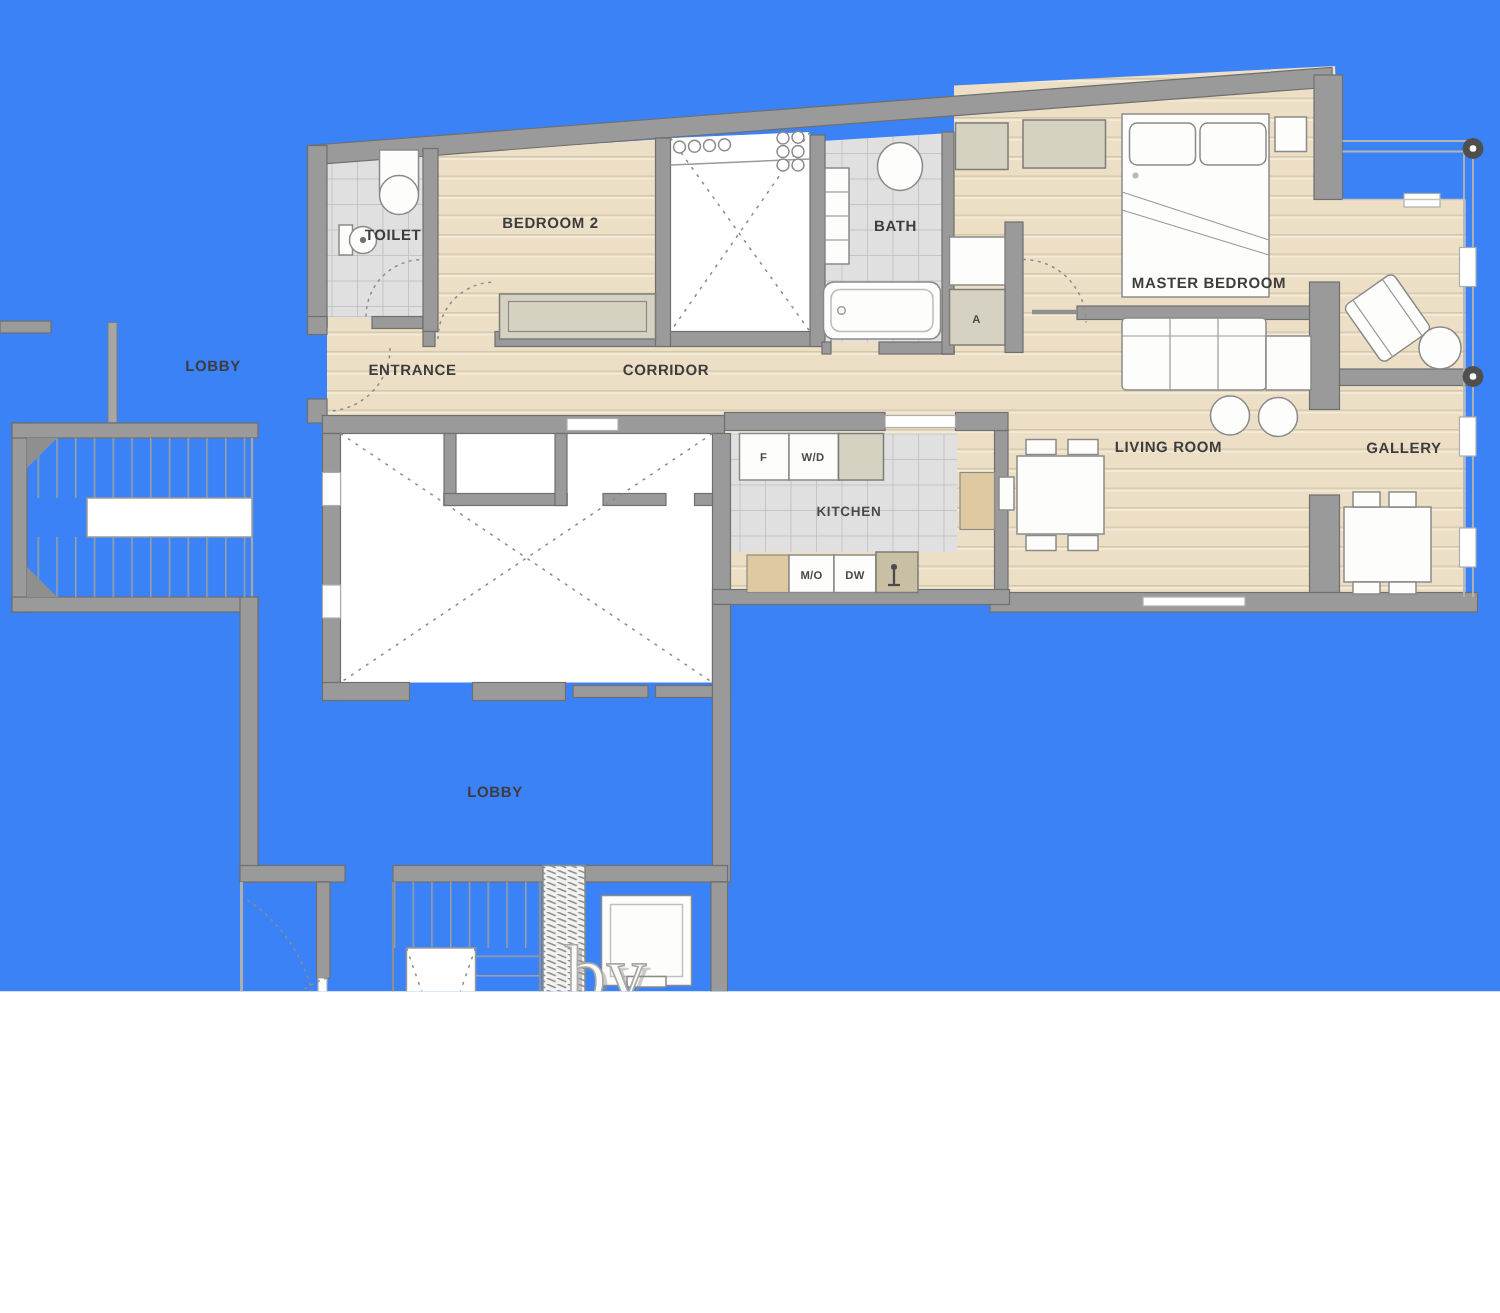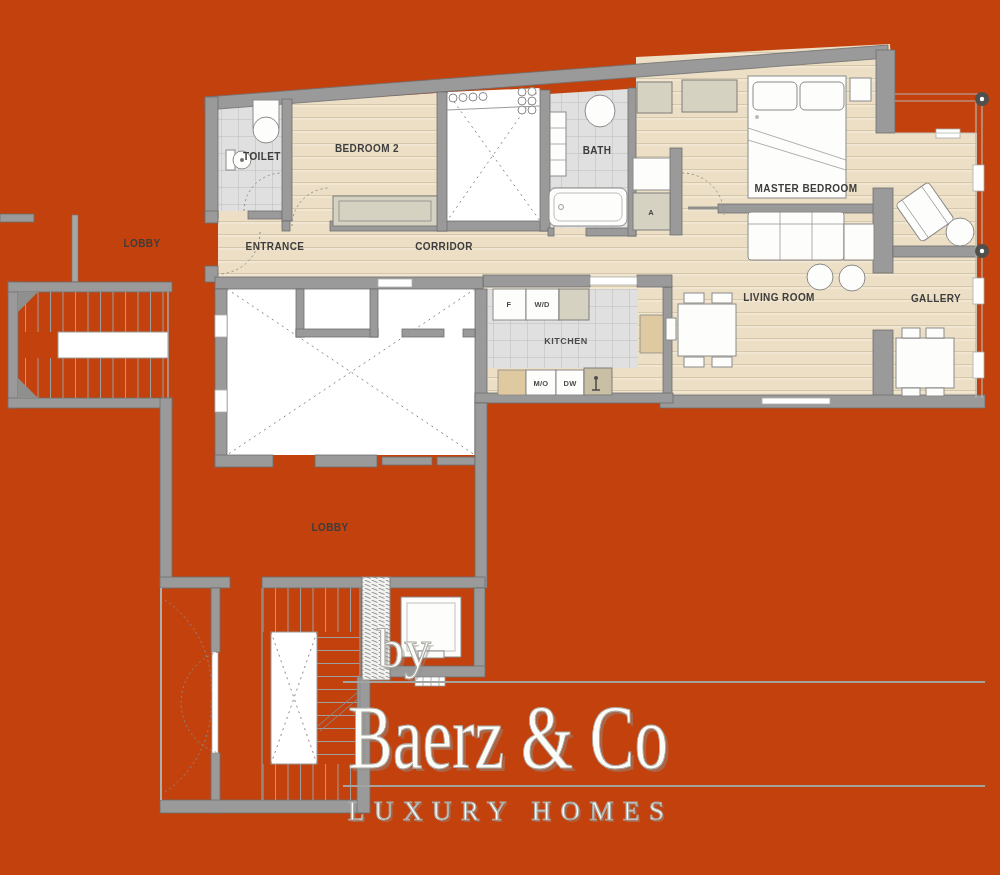--- a/index.html
+++ b/index.html
@@ -1,16 +1,16 @@
 <!DOCTYPE html>
 <html><head>
 <meta charset="utf-8">
 <style>
   html,body{margin:0;padding:0;background:#ffffff;}
-  .page{position:relative;width:1000px;height:875px;background:#c2410c;overflow:hidden;
+  .page{position:relative;width:1000px;height:661px;background:#3b82f6;overflow:hidden;
         font-family:"Liberation Sans", sans-serif;text-align:center;}
   svg{display:block;}
   .room-label{font-family:"Liberation Sans",sans-serif;font-weight:bold;font-size:10px;
               fill:#3d3d3d;letter-spacing:.4px;text-anchor:middle;}
   .small-label{font-family:"Liberation Sans",sans-serif;font-weight:bold;font-size:7.5px;
                fill:#4a4a4a;letter-spacing:.2px;text-anchor:middle;}
   .kitchen-label{font-family:"Liberation Sans",sans-serif;font-weight:bold;font-size:9px;
                fill:#4a4a4a;letter-spacing:.5px;text-anchor:middle;}
   .wall{fill:#9a9a9a;stroke:#6f6f6f;stroke-width:.8;}
   .wall-thin{fill:#a6a6a4;stroke:#7a7a7a;stroke-width:.6;}

